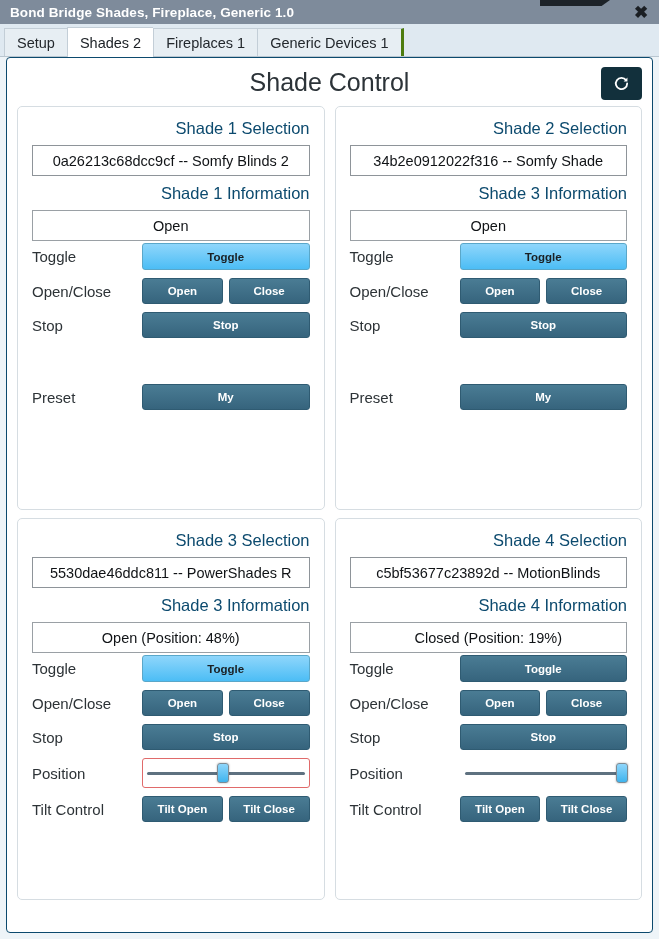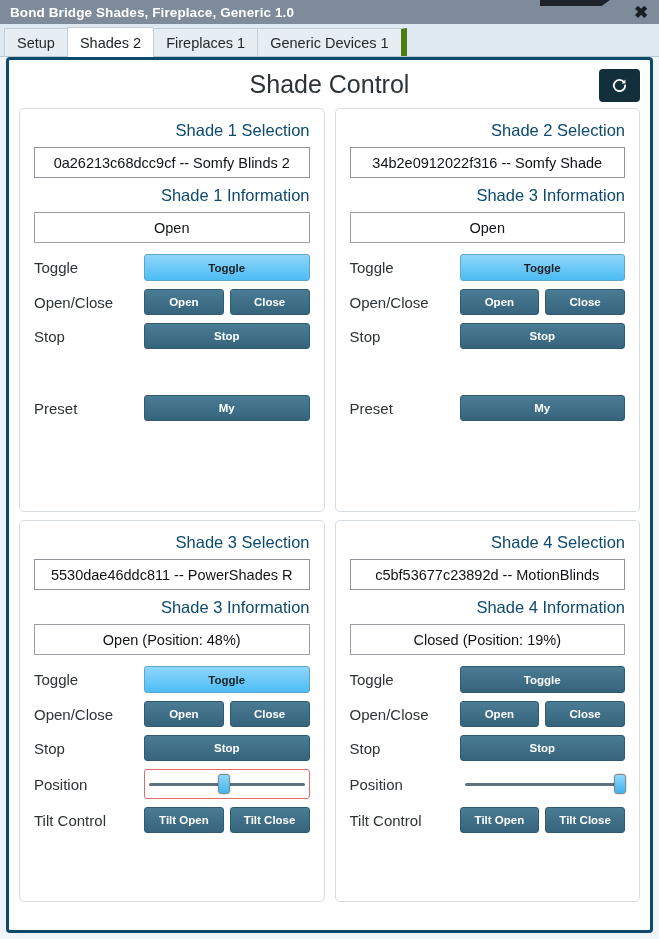--- a/index.html
+++ b/index.html
@@ -70,34 +70,34 @@
     font-size: 14.5px;
     color: #23282d;
     background: #e7eef3;
     border: 1px solid #c3ced7;
     border-bottom: none;
     border-right: none;
     box-sizing: border-box;
     cursor: pointer;
     white-space: nowrap;
   }
-  .tab:last-child { border-right: 6px solid #4d7c0f; }
+  .tab:last-child { border-right: 3px solid #4d7c0f; }
   .tab.active {
     background: #ffffff;
     height: 30px;
     margin-bottom: -1px;
     color: #1a1f24;
   }
 
   
   .content {
     position: absolute;
     top: 57px; left: 6px; right: 6px; bottom: 6px;
     background: #ffffff;
-    border: 3px solid #0c4a6e;
+    border: 1px solid #0c4a6e;
     border-radius: 4px;
     box-sizing: border-box;
     overflow: hidden;
   }
 
   .page-head {
     position: relative;
     height: 48px;
     display: flex;
     align-items: center;
@@ -163,21 +163,21 @@
     cursor: pointer;
     padding: 0 2px;
   }
   .selectbox .sel-text {
     display: block;
     white-space: nowrap;
   }
   .readout { border-color: #9aa0a5; }
 
   
-  .rows { margin-top: 11px; }
+  .rows { margin-top: 2px; }
   .row {
     display: flex;
     align-items: center;
     margin-bottom: 8px;
     min-height: 26px;
   }
   .row-label {
     width: 110px;
     flex: 0 0 110px;
     font-size: 15px;

